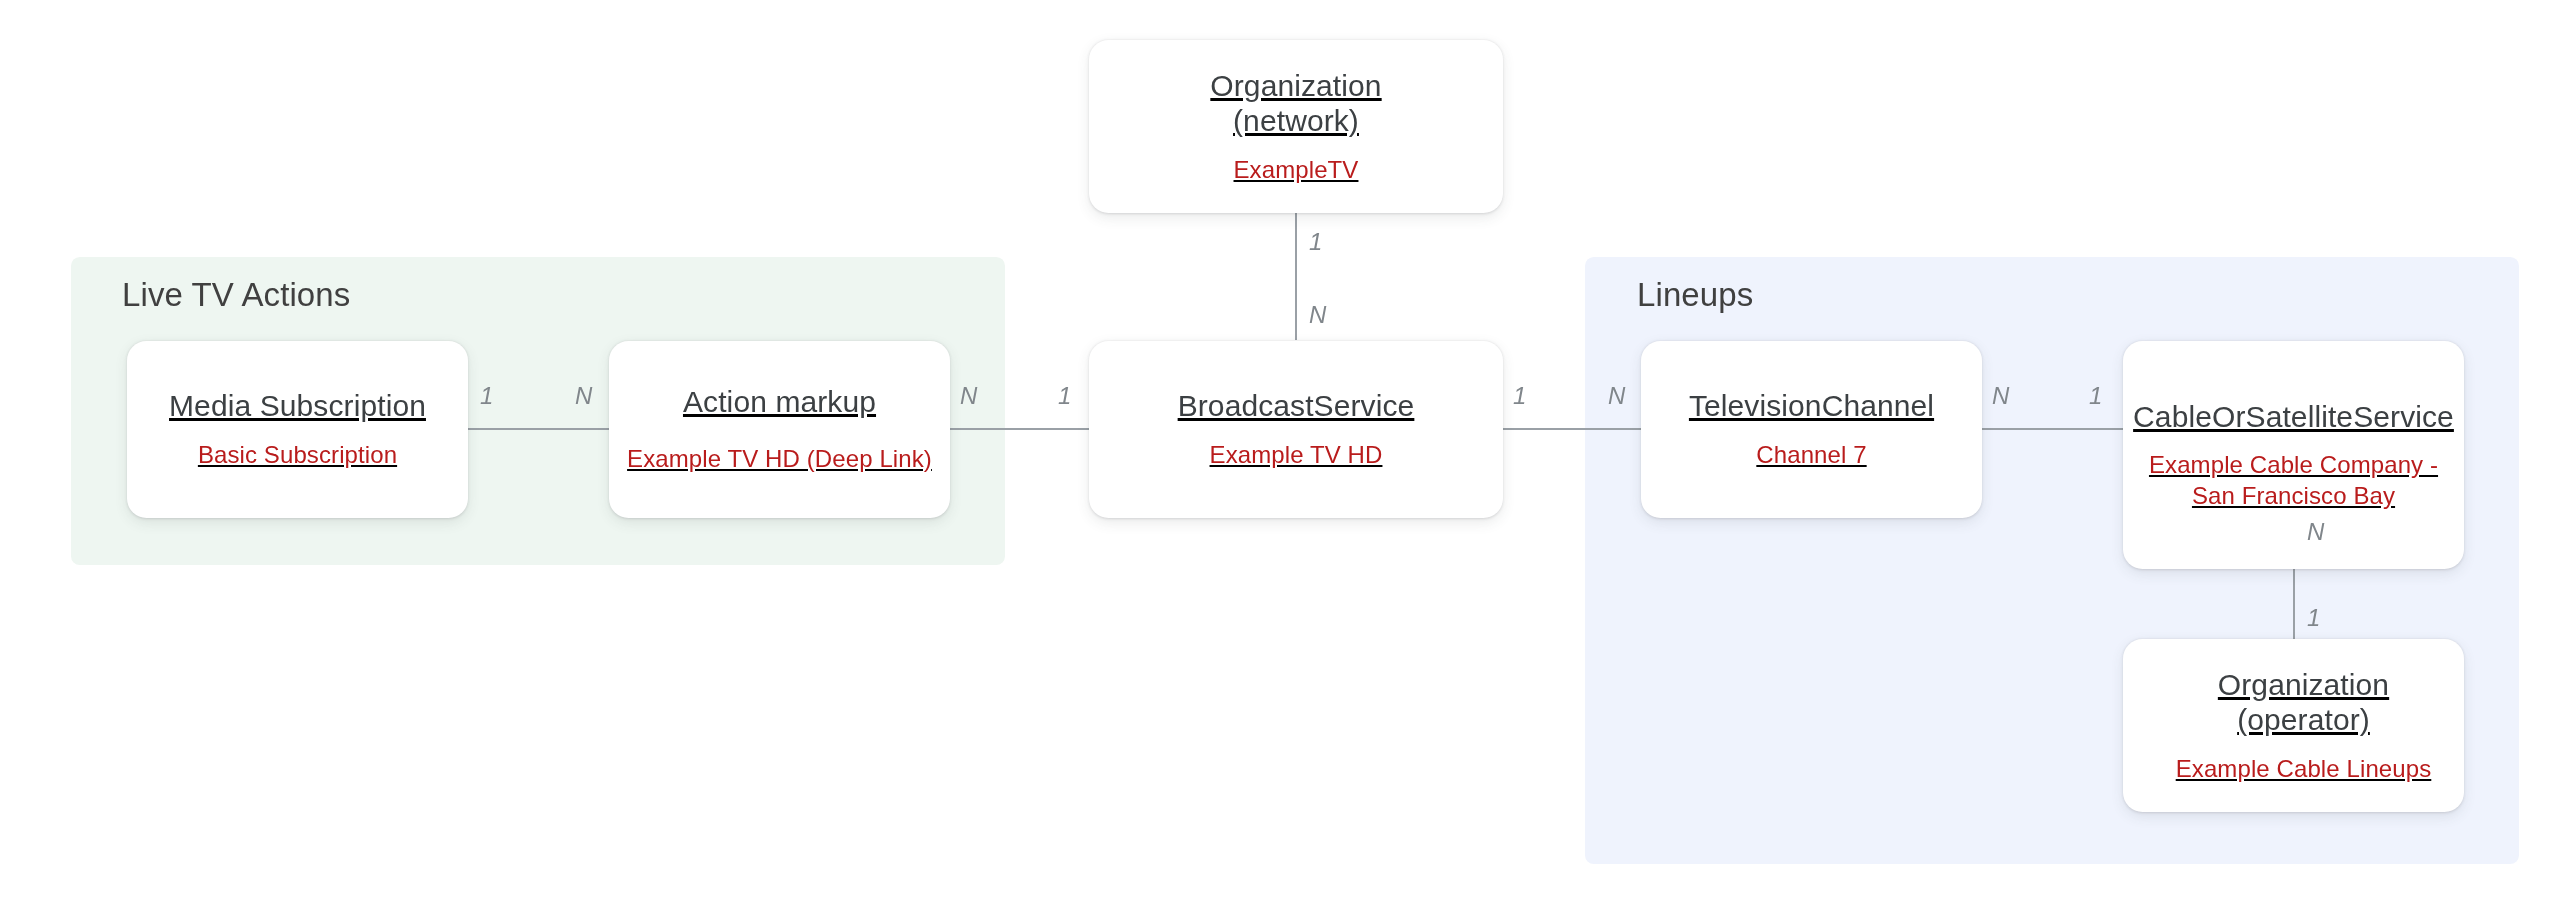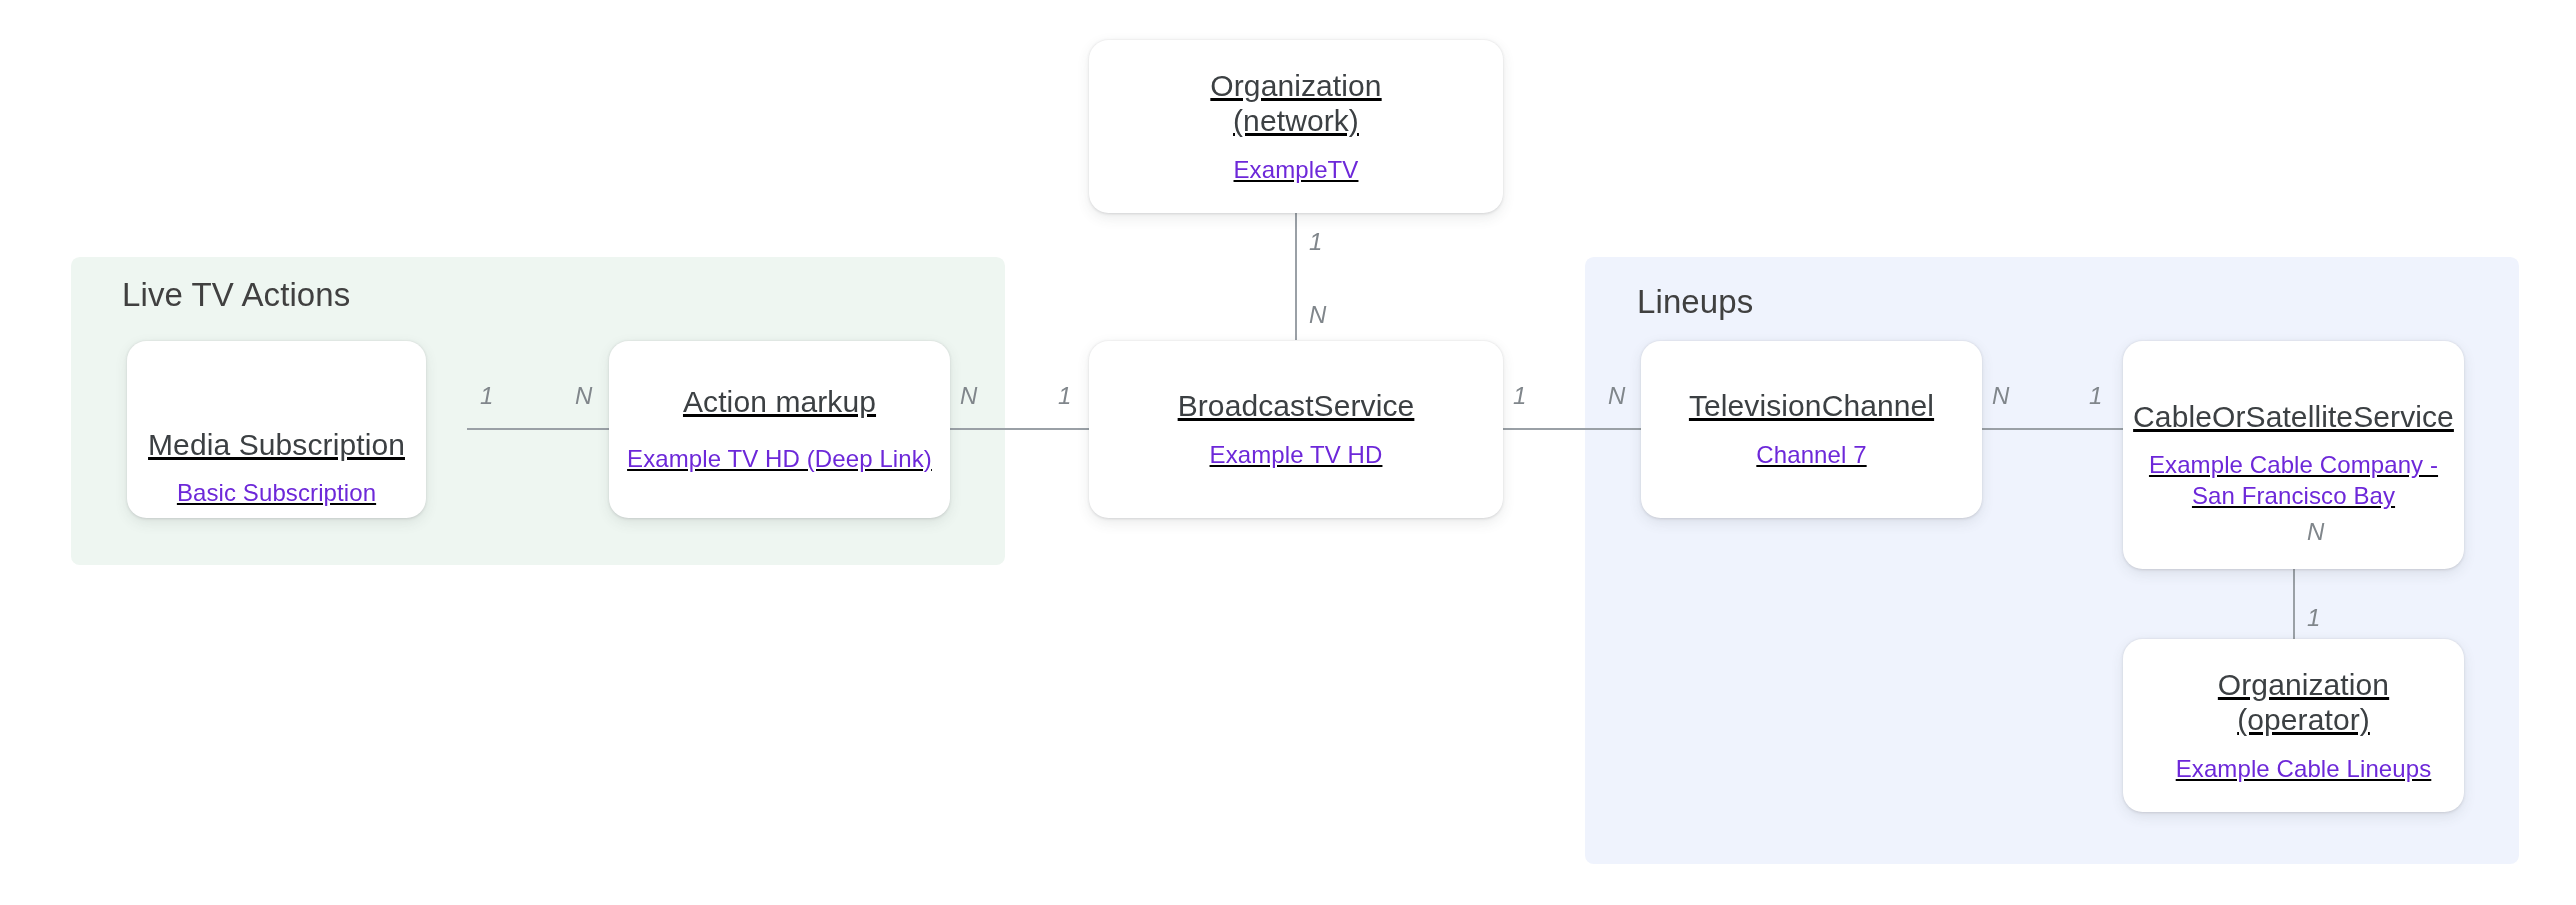--- a/index.html
+++ b/index.html
@@ -44,21 +44,21 @@
   .node-title{
     font-size:30px;
     color:#3c4043;
     text-align:center;
     line-height:1.18;
     white-space:pre-line;
     letter-spacing:0.1px;
   }
   .node-sub{
     font-size:24px;
-    color:#6d28d9;
+    color:#b91c1c;
     text-align:center;
     line-height:1.28;
     margin-top:16px;
     white-space:pre-line;
     letter-spacing:0.1px;
   }
 
   
   .edge-h{
     position:absolute;
@@ -81,21 +81,21 @@
     white-space:nowrap;
   }
 </style>
 </head>
 <body>
 
 <div id="canvas">
     <div class="group" style="left: 71px; top: 257px; width: 934px; height: 308px; background: rgb(238, 246, 241);"></div>
     <div class="group-title" style="left: 122px; top: 276px;">Live TV Actions</div>
     <div class="group" style="left: 1585px; top: 257px; width: 934px; height: 607px; background: rgb(239, 243, 253);"></div>
-    <div class="group-title" style="left: 1637px; top: 276px; margin-top: 7px;">Lineups</div>
+    <div class="group-title" style="left: 1637px; top: 276px;">Lineups</div>
     <div class="edge-v" style="left: 1295px; top: 212px; height: 128px;"></div>
     <div class="card-lbl" style="left: 1309px; top: 228px;">1</div>
     <div class="card-lbl" style="left: 1309px; top: 301px;">N</div>
     <div class="edge-h" style="left: 467px; top: 428px; width: 142px;"></div>
     <div class="card-lbl" style="left: 480px; top: 382px;">1</div>
     <div class="card-lbl" style="left: 575px; top: 382px;">N</div>
     <div class="edge-h" style="left: 949px; top: 428px; width: 140px;"></div>
     <div class="card-lbl" style="left: 960px; top: 382px;">N</div>
     <div class="card-lbl" style="left: 1058px; top: 382px;">1</div>
     <div class="edge-h" style="left: 1503px; top: 428px; width: 138px;"></div>
@@ -105,21 +105,21 @@
     <div class="card-lbl" style="left: 1992px; top: 382px;">N</div>
     <div class="card-lbl" style="left: 2089px; top: 382px;">1</div>
     <div class="edge-v" style="left: 2293px; top: 518px; height: 121px;"></div>
     <div class="card-lbl" style="left: 2307px; top: 518px;">N</div>
     <div class="card-lbl" style="left: 2307px; top: 604px;">1</div>
     <div class="node" style="left: 1089px; top: 40px; width: 414px; height: 173px;">
       <div class="node-title">Organization
 (network)</div>
       <div class="node-sub">ExampleTV</div>
     </div>
-    <div class="node" style="left: 127px; top: 341px; width: 299px; height: 177px; justify-content: flex-end;">
+    <div class="node" style="left: 127px; top: 341px; width: 341px; height: 177px;">
       <div class="node-title">Media Subscription</div>
       <div class="node-sub">Basic Subscription</div>
     </div>
     <div class="node" style="left: 609px; top: 341px; width: 341px; height: 177px; gap: 8px;">
       <div class="node-title">Action markup</div>
       <div class="node-sub">Example TV HD (Deep Link)</div>
     </div>
     <div class="node" style="left: 1089px; top: 341px; width: 414px; height: 177px;">
       <div class="node-title">BroadcastService</div>
       <div class="node-sub">Example TV HD</div>

